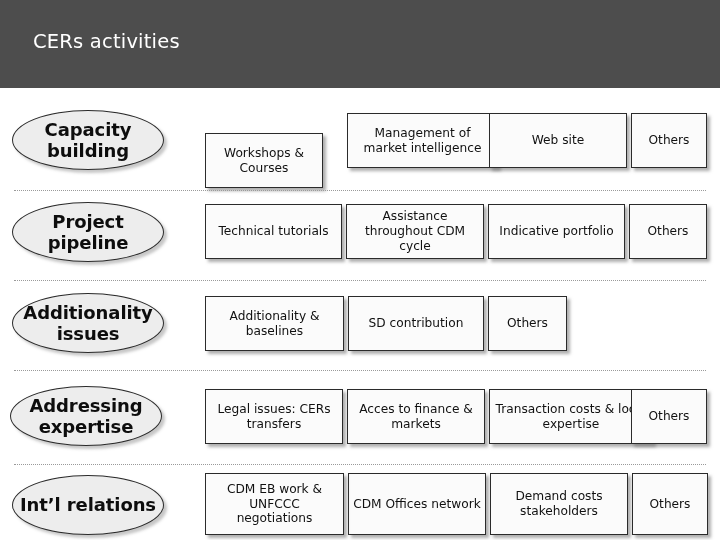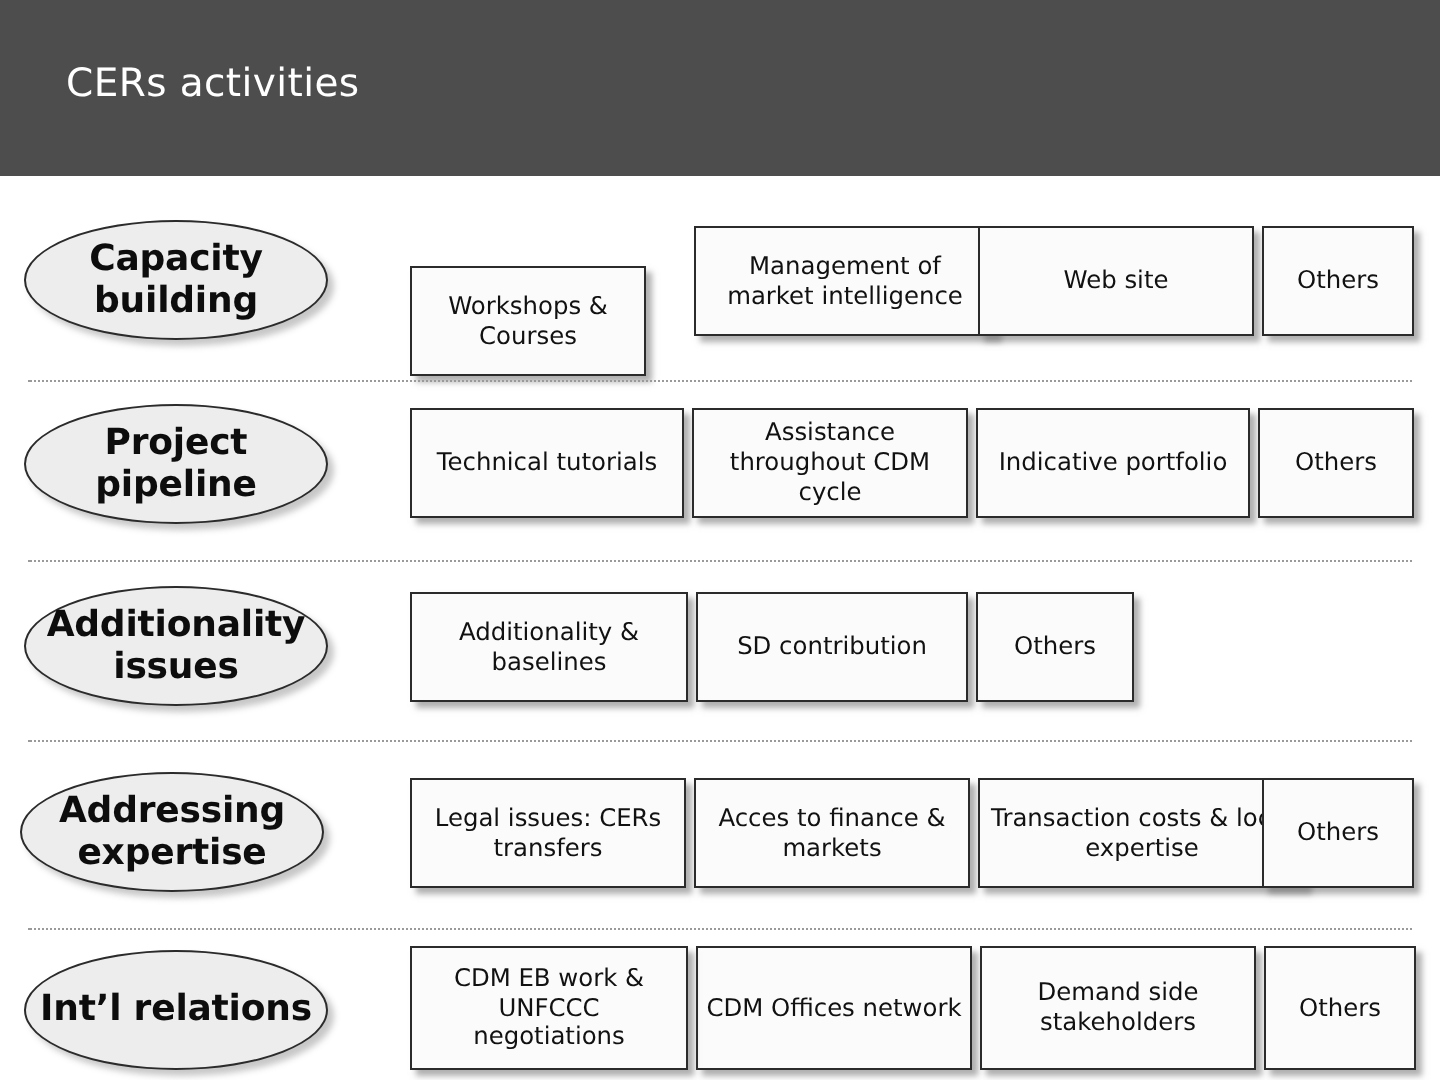--- a/index.html
+++ b/index.html
@@ -191,20 +191,20 @@
     <div class="ellipse shadow" style="left:12px; top:7px;">
       <span>Int’l relations</span>
     </div>
     <div class="box tall shadow" style="left:348px; top:5px; width:138px;">
       <span>CDM Offices network</span>
     </div>
     <div class="box tall shadow" style="left:205px; top:5px; width:139px;">
       <span>CDM EB work &amp; UNFCCC negotiations</span>
     </div>
     <div class="box tall shadow" style="left:490px; top:5px; width:138px;">
-      <span>Demand side stakeholders</span>
+      <span>Demand costs stakeholders</span>
     </div>
     <div class="box tall shadow" style="left:632px; top:5px; width:76px;">
       <span>Others</span>
     </div>
   </div>
 
 </div>
 
 </body></html>

